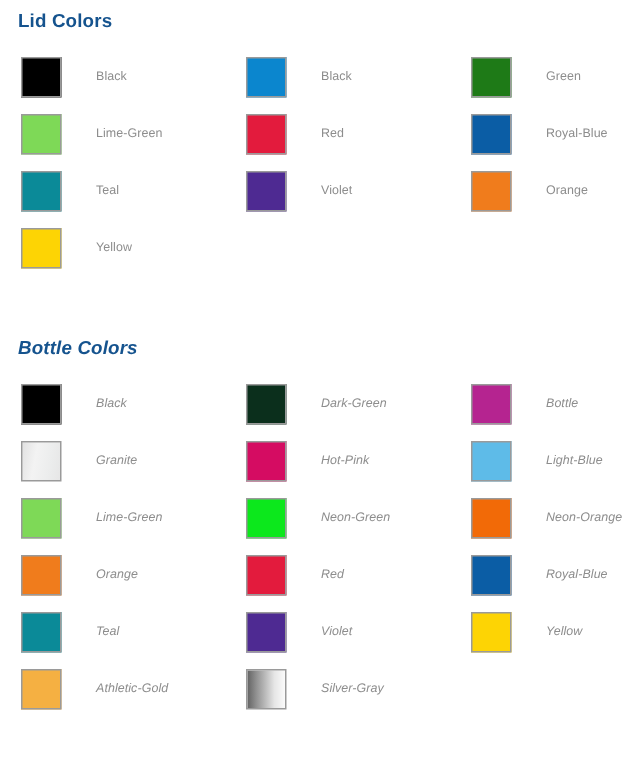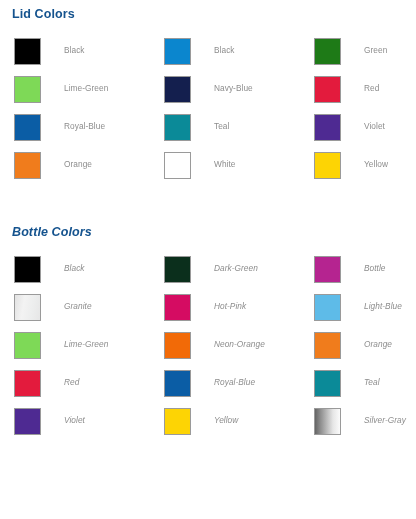--- a/index.html
+++ b/index.html
@@ -84,46 +84,38 @@
         </div>
         <div class="swatch-item">
           <div class="swatch-box" style="background: rgb(30, 122, 23);"></div>
           <div class="swatch-label">Green</div>
         </div>
         <div class="swatch-item">
           <div class="swatch-box" style="background: rgb(126, 217, 87);"></div>
           <div class="swatch-label">Lime-Green</div>
         </div>
         <div class="swatch-item">
-          <div class="swatch-box" style="background: rgb(20, 31, 78);"></div>
-          <div class="swatch-label">Navy-Blue</div>
-        </div>
-        <div class="swatch-item">
           <div class="swatch-box" style="background: rgb(227, 27, 61);"></div>
           <div class="swatch-label">Red</div>
         </div>
         <div class="swatch-item">
           <div class="swatch-box" style="background: rgb(11, 93, 165);"></div>
           <div class="swatch-label">Royal-Blue</div>
         </div>
         <div class="swatch-item">
           <div class="swatch-box" style="background: rgb(11, 138, 152);"></div>
           <div class="swatch-label">Teal</div>
         </div>
         <div class="swatch-item">
           <div class="swatch-box" style="background: rgb(78, 42, 146);"></div>
           <div class="swatch-label">Violet</div>
         </div>
         <div class="swatch-item">
           <div class="swatch-box" style="background: rgb(240, 124, 28);"></div>
           <div class="swatch-label">Orange</div>
-        </div>
-        <div class="swatch-item">
-          <div class="swatch-box" style="background: rgb(255, 255, 255);"></div>
-          <div class="swatch-label">White</div>
         </div>
         <div class="swatch-item">
           <div class="swatch-box" style="background: rgb(253, 212, 4);"></div>
           <div class="swatch-label">Yellow</div>
         </div>
         <div class="spacer"></div>
         <div class="spacer"></div>
       </div>
   </div>
 
@@ -152,20 +144,24 @@
         </div>
         <div class="swatch-item">
           <div class="swatch-box" style="background: rgb(94, 187, 232);"></div>
           <div class="swatch-label">Light-Blue</div>
         </div>
         <div class="swatch-item">
           <div class="swatch-box" style="background: rgb(126, 217, 87);"></div>
           <div class="swatch-label">Lime-Green</div>
         </div>
         <div class="swatch-item">
+          <div class="swatch-box" style="background: rgb(12, 232, 28);"></div>
+          <div class="swatch-label">Neon-Green</div>
+        </div>
+        <div class="swatch-item">
           <div class="swatch-box" style="background: rgb(242, 106, 7);"></div>
           <div class="swatch-label">Neon-Orange</div>
         </div>
         <div class="swatch-item">
           <div class="swatch-box" style="background: rgb(240, 124, 28);"></div>
           <div class="swatch-label">Orange</div>
         </div>
         <div class="swatch-item">
           <div class="swatch-box" style="background: rgb(227, 27, 61);"></div>
           <div class="swatch-label">Red</div>
@@ -180,19 +176,23 @@
         </div>
         <div class="swatch-item">
           <div class="swatch-box" style="background: rgb(78, 42, 146);"></div>
           <div class="swatch-label">Violet</div>
         </div>
         <div class="swatch-item">
           <div class="swatch-box" style="background: rgb(253, 212, 4);"></div>
           <div class="swatch-label">Yellow</div>
         </div>
         <div class="swatch-item">
+          <div class="swatch-box" style="background: rgb(245, 176, 66);"></div>
+          <div class="swatch-label">Athletic-Gold</div>
+        </div>
+        <div class="swatch-item">
           <div class="swatch-box" style="background: linear-gradient(90deg, rgb(100, 100, 100) 0%, rgb(142, 142, 142) 22%, rgb(188, 188, 188) 48%, rgb(230, 230, 230) 72%, rgb(251, 251, 251) 100%);"></div>
           <div class="swatch-label">Silver-Gray</div>
         </div>
       </div>
   </div>
 
 </div>
 
 </body></html>

